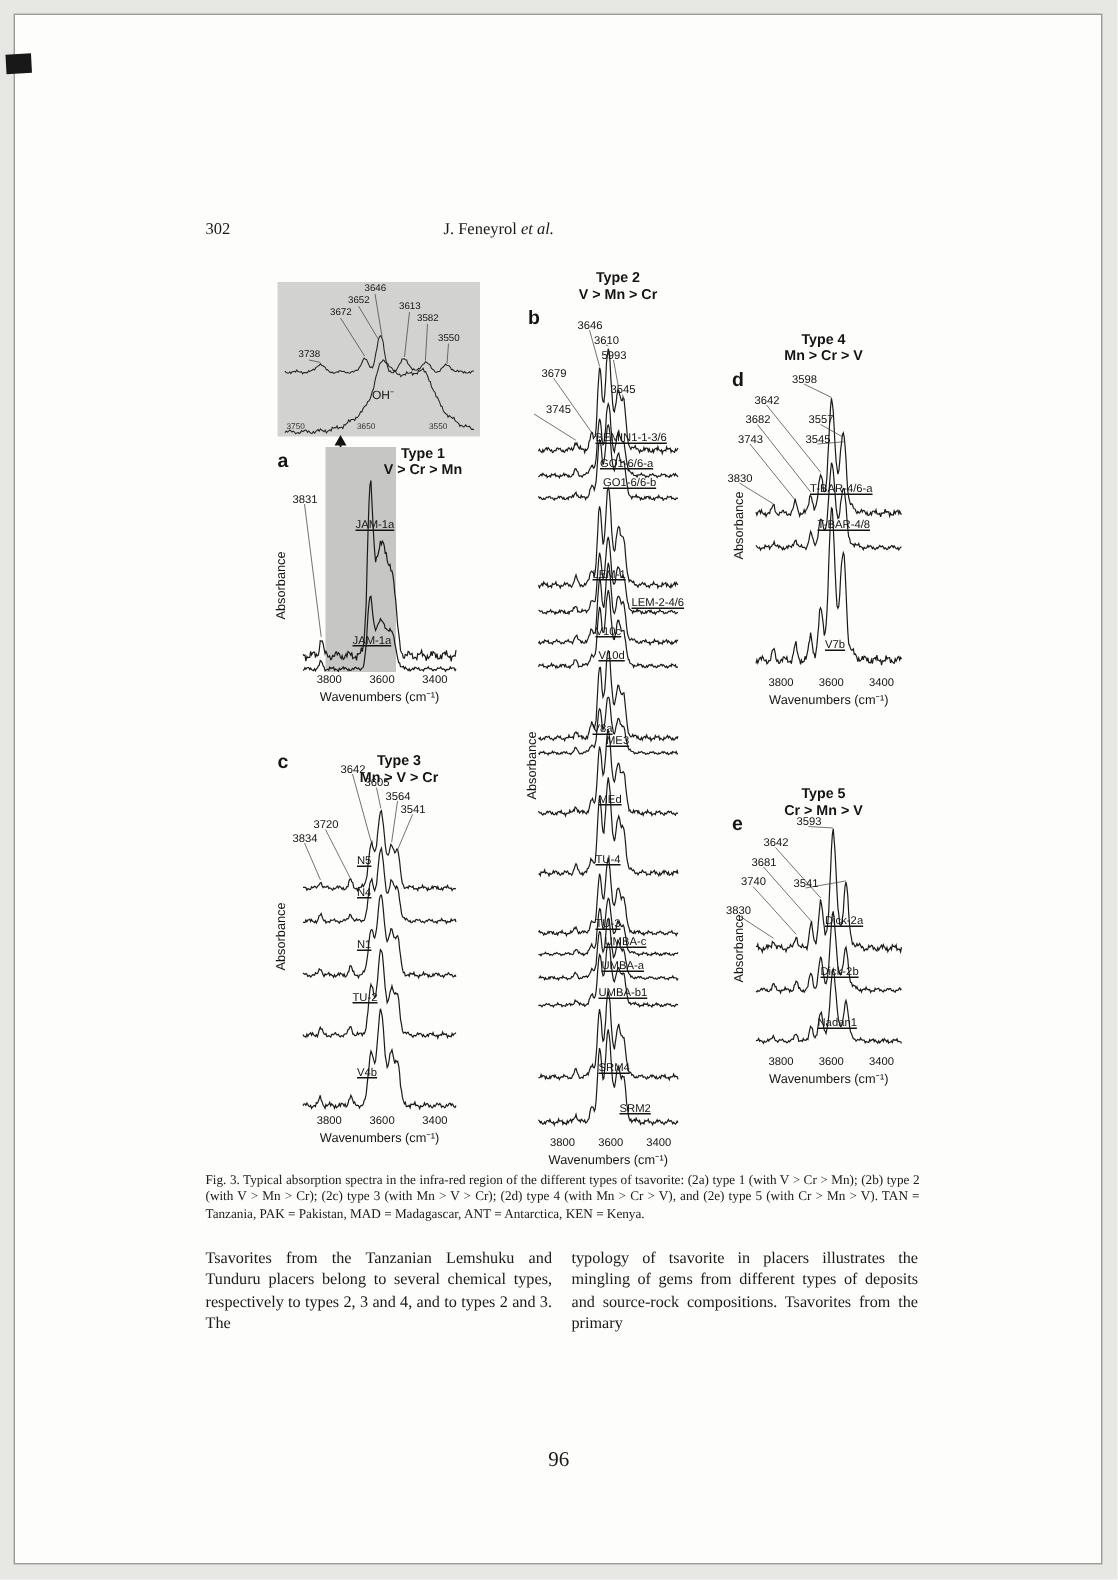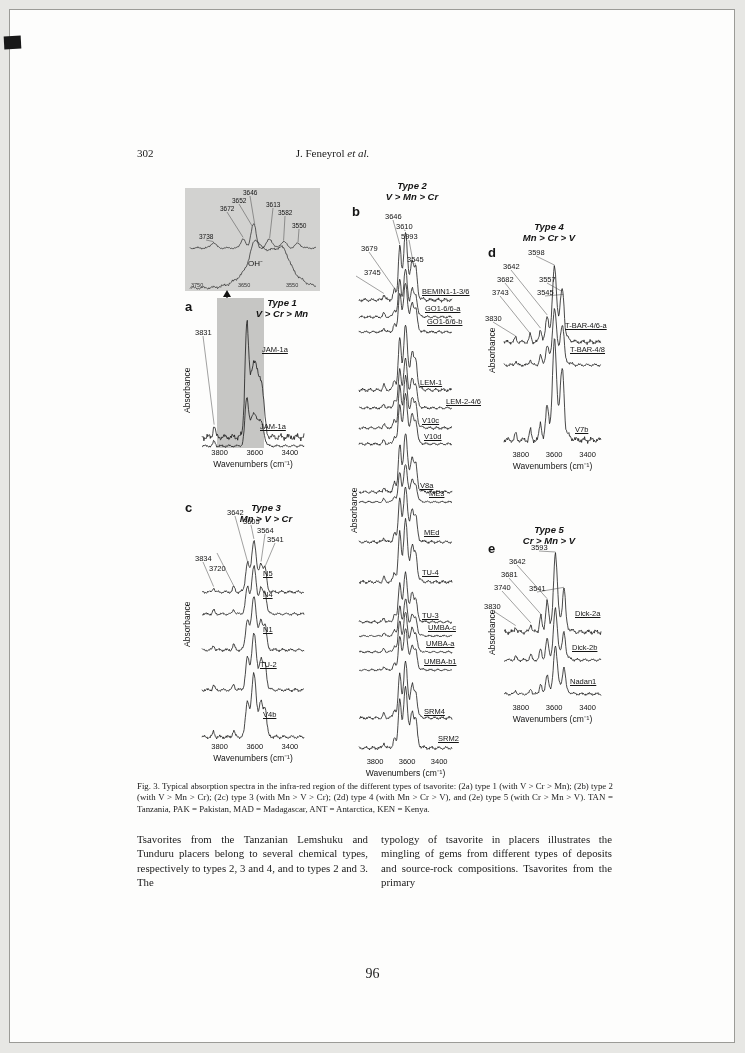--- a/index.html
+++ b/index.html
@@ -8,22 +8,22 @@
          font-family:"Liberation Serif", serif; color:#1a1a1a; }
   .page { position:absolute; left:9px; top:9px; width:726px; height:1034px;
           background:#fdfdfc; border:1px solid #9b9b97; }
   .artifact { position:absolute; left:4px; top:36px; width:17px; height:13px;
               background:#181818; transform:rotate(-3deg); }
   #fig-svg { position:absolute; left:0; top:0; }
   #fig-labels { position:absolute; left:0; top:0; width:745px; height:1053px;
                 font-family:"Liberation Sans", sans-serif; color:#141414; }
   #fig-labels div { position:absolute; white-space:nowrap; }
   .p-letter { font-weight:bold; font-size:13px; }
-  .p-title  { font-weight:bold; font-size:9.5px; text-align:center;font-style:italic; }
-  .p-sample { font-size:7.5px; text-decoration:underline;margin-left:25px; }
+  .p-title  { font-weight:bold; font-size:9.5px; text-align:center; }
+  .p-sample { font-size:7.5px; text-decoration:underline; }
   .p-peak   { font-size:7.5px; }
   .p-tick   { font-size:7.5px; transform:translateX(-50%); }
   .p-xlabel { font-size:8.5px; text-align:center; }
   .p-ylab   { font-size:8.5px; writing-mode:vertical-rl; transform:rotate(180deg);
               text-align:center; }
   .ins-peak { font-size:6.5px; }
   .ins-annot{ font-size:8px; }
   .ins-tick { font-size:5.5px; color:#333; }
   .folio { position:absolute; left:137px; top:147px; font-size:11px; }
   .running-head { position:absolute; left:240px; top:147px; width:185px;
@@ -177,21 +177,21 @@
     <div class="p-ylab" style="left: 182px; top: 572px; height: 104px;">Absorbance</div>
     <div class="p-sample" style="left: 238px; top: 569px;">N5</div>
     <div class="p-sample" style="left: 238px; top: 590px;">N4</div>
     <div class="p-sample" style="left: 238px; top: 625px; text-decoration: underline;">N1</div>
     <div class="p-sample" style="left: 235px; top: 660px;">TU-2</div>
     <div class="p-sample" style="left: 238px; top: 710px;">V4b</div>
     <div class="p-peak" style="left: 227px; top: 508px;">3642</div>
     <div class="p-peak" style="left: 243px; top: 517px;">3605</div>
     <div class="p-peak" style="left: 257px; top: 526px;">3564</div>
     <div class="p-peak" style="left: 267px; top: 535px;">3541</div>
-    <div class="p-peak" style="left: 209px; top: 564px;">3720</div>
+    <div class="p-peak" style="left: 209px; top: 545px;">3720</div>
     <div class="p-peak" style="left: 195px; top: 554px;">3834</div>
     <div class="p-tick" style="left: 219.586px; top: 742px;">3800</div>
     <div class="p-tick" style="left: 254.759px; top: 742px;">3600</div>
     <div class="p-tick" style="left: 289.931px; top: 742px;">3400</div>
     <div class="p-xlabel" style="left: 202px; top: 752px; width: 102px;">Wavenumbers (cm⁻¹)</div>
     <div class="p-letter" style="left: 488px; top: 245px;">d</div>
     <div class="p-title" style="left: 494px; top: 221px; width: 110px;">Type 4</div>
     <div class="p-title" style="left: 494px; top: 232px; width: 110px;">Mn &gt; Cr &gt; V</div>
     <div class="p-ylab" style="left: 487px; top: 300px; height: 100px;">Absorbance</div>
     <div class="p-sample" style="left: 540px; top: 321px;">T-BAR-4/6-a</div>

